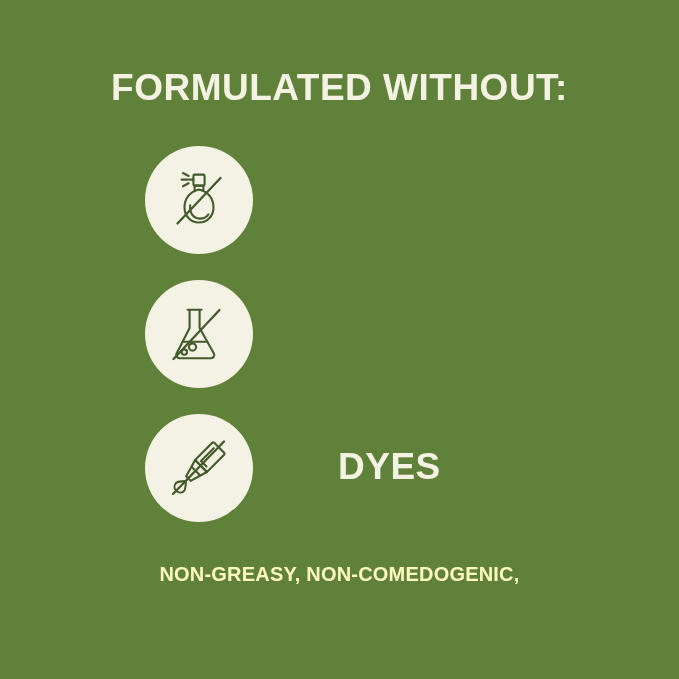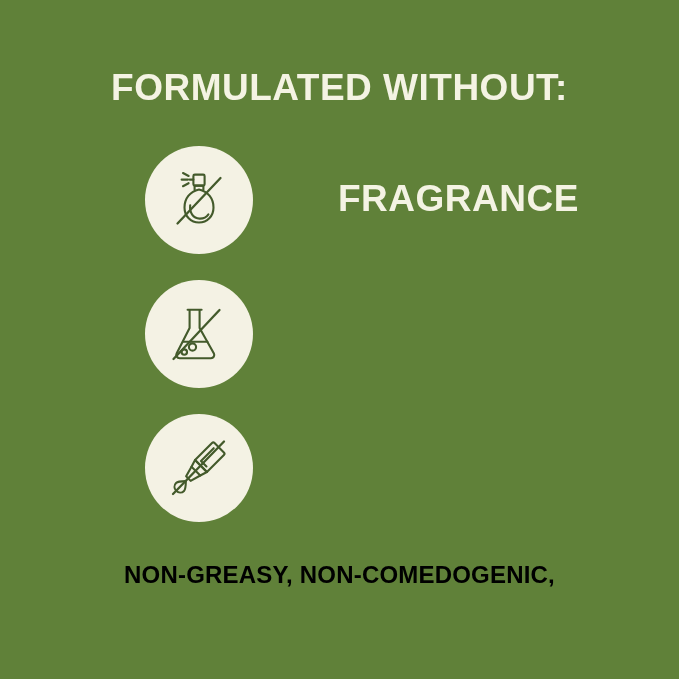--- a/index.html
+++ b/index.html
@@ -73,22 +73,22 @@
     white-space: nowrap;
   }
 
   
   .footer {
     position: absolute;
     left: 0;
     top: 558px;
     width: 679px;
     text-align: center;
-    color: #000000;
-    font-size: 24px;
+    color: #fef9c3;
+    font-size: 20px;
     font-weight: bold;
     letter-spacing: 0.2px;
     line-height: 33px;
   }
   .footer-line {
     display: block;
     white-space: nowrap;
   }
 </style>
 </head>
@@ -122,21 +122,20 @@
             <path d="M33.4 18.6 L29.6 18.6"></path>
 
             <path d="M28.0 18.6 L21.6 18.6"></path>
             <path d="M28.6 15.0 L23.0 12.0"></path>
             <path d="M28.6 22.2 L23.0 25.2"></path>
 
             <path d="M17.5 62.5 L60.5 17.0" stroke-width="2.3"></path>
           </svg>
         </span>
       </div>
-      <div class="row-label">FRAGRANCE</div>
     </div>
 
     <div class="row">
       <div class="badge">
         <span>
           <svg width="78" height="78" viewBox="0 0 78 78" fill="none" stroke="#435A2B" stroke-width="2.1" stroke-linecap="round" stroke-linejoin="round">
 
             <path d="M27.6 14.8 L41.6 14.8"></path>
 
             <path d="M29.6 15.0 L29.6 33.0 L16.6 58.4
@@ -180,20 +179,21 @@
                        C 42.6 61.3 44.6 63.5 44.6 65.8
                        C 44.6 68.9 42.1 71.2 39 71.2
                        C 35.9 71.2 33.4 68.9 33.4 65.8
                        C 33.4 63.5 35.4 61.3 39 57.6 Z"></path>
             </g>
 
             <path d="M13.0 65.0 L64.0 12.5" stroke-width="2.3"></path>
           </svg>
         </span>
       </div>
+      <div class="row-label">DYES</div>
     </div>
 
   </div>
 
   <div class="footer">
     <span class="footer-line">NON-GREASY, NON-COMEDOGENIC,</span>
   </div>
 
 </div>
 

